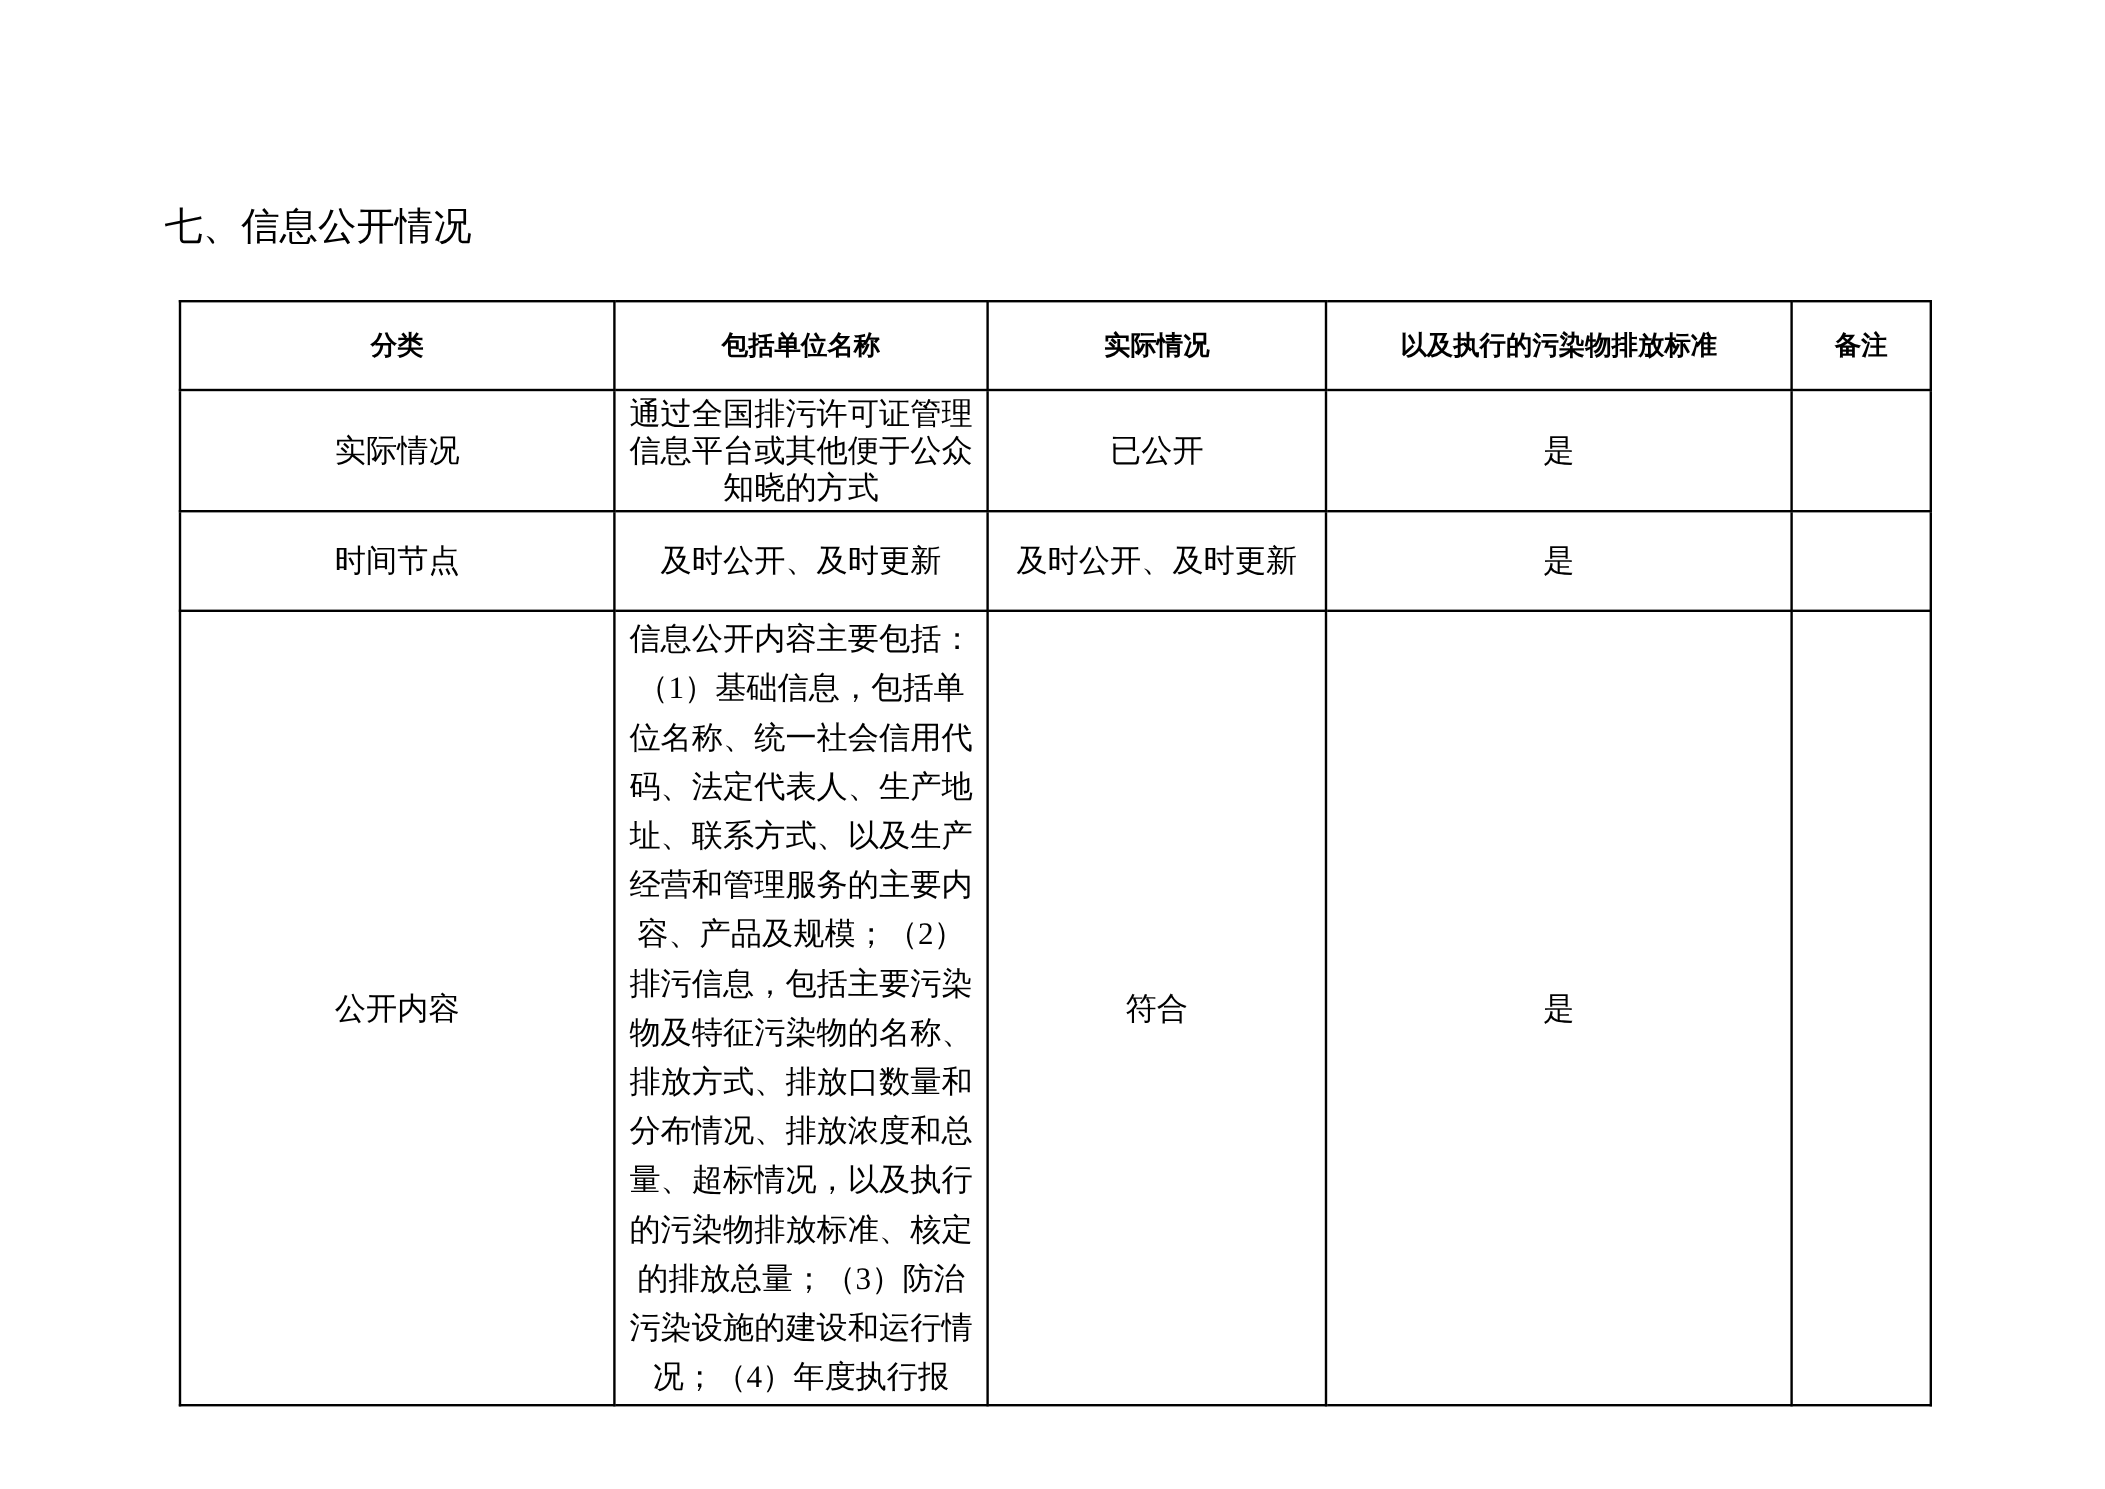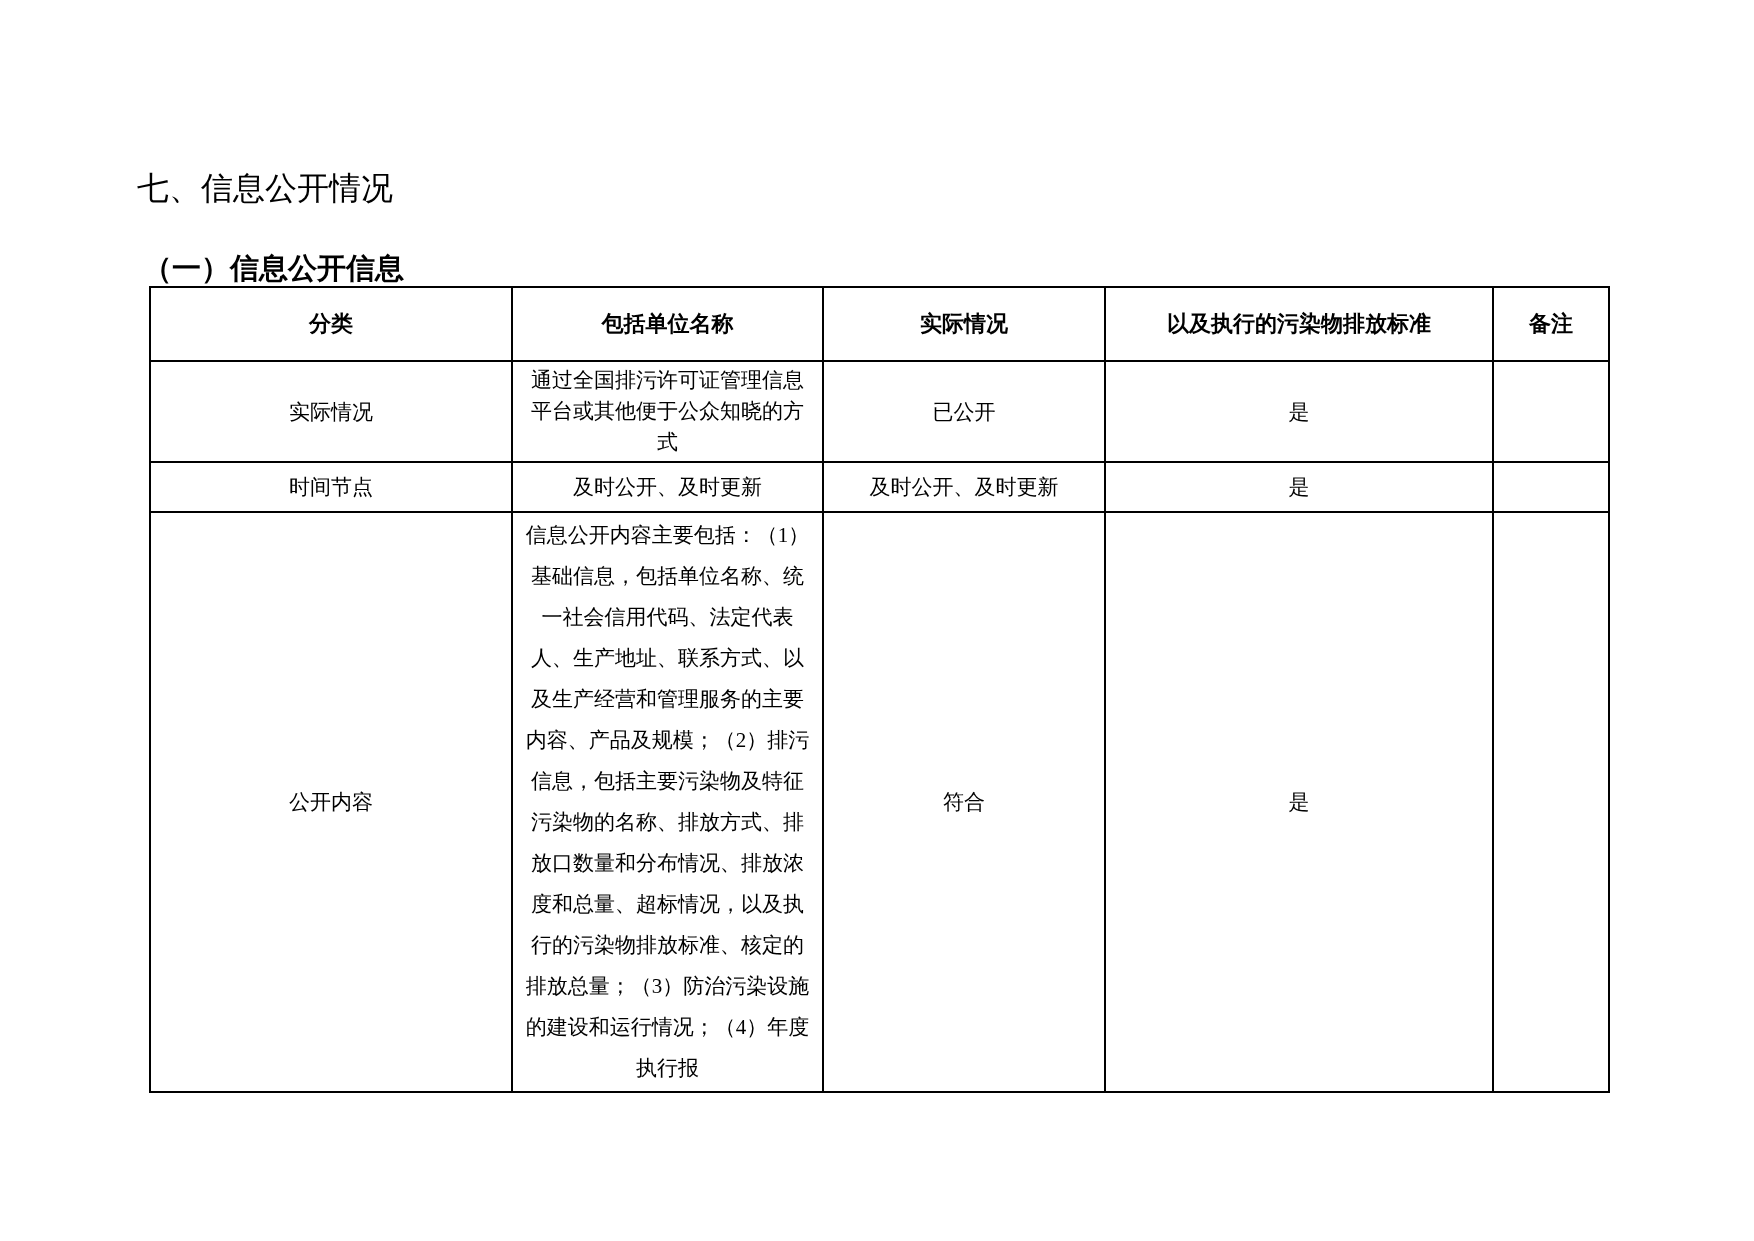--- a/index.html
+++ b/index.html
@@ -45,35 +45,35 @@
     border-collapse: collapse;
     table-layout: fixed;
     margin-left: 12px;
     width: 1459px;
   }
   table.report th,
   table.report td {
     border: 2px solid #000000;
     text-align: center;
     vertical-align: middle;
-    font-size: 21px;
+    font-size: 26px;
     padding: 2px 8px;
     box-sizing: border-box;
     word-break: break-all;
     overflow: hidden;
   }
   table.report th {
     font-family: "Liberation Sans", "DejaVu Sans", sans-serif;
     font-weight: bold;
     font-size: 22px;
     border-radius: 15px;
   }
   tr.header-row  { height: 74px; }
   tr.row-1 { height: 101px; }
-  tr.row-2 { height: 50px; }
+  tr.row-2 { height: 83px; }
   tr.row-3 { height: 382px; }
   td.cell-multiline {
     line-height: 31px;
   }
   td.cell-bottom {
     vertical-align: bottom;
     padding-bottom: 6px;
   }
   td.cell-longtext {
     vertical-align: top;
@@ -82,21 +82,20 @@
     margin-left: 43px;
   }
 </style>
 </head>
 <body>
 
 <div class="page">
 
   <div class="h1">七、信息公开情况</div>
 
-  <div class="h2">（一）信息公开信息</div>
 
 
   <table class="report">
     <colgroup>
       <col style="width:362px">
       <col style="width:311px">
       <col style="width:282px">
       <col style="width:388px">
       <col style="width:116px">
     </colgroup>

